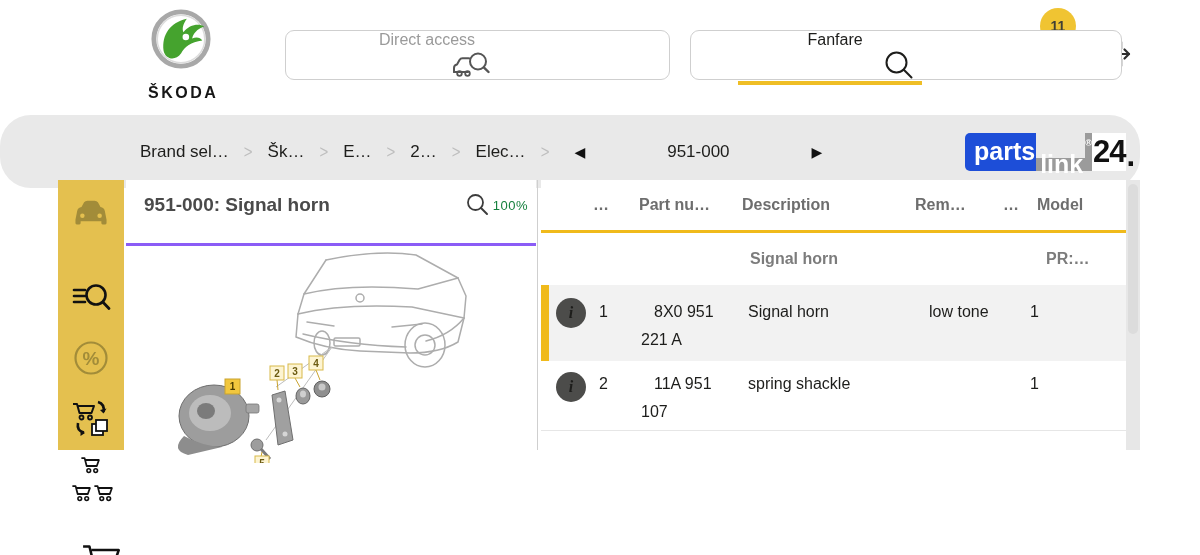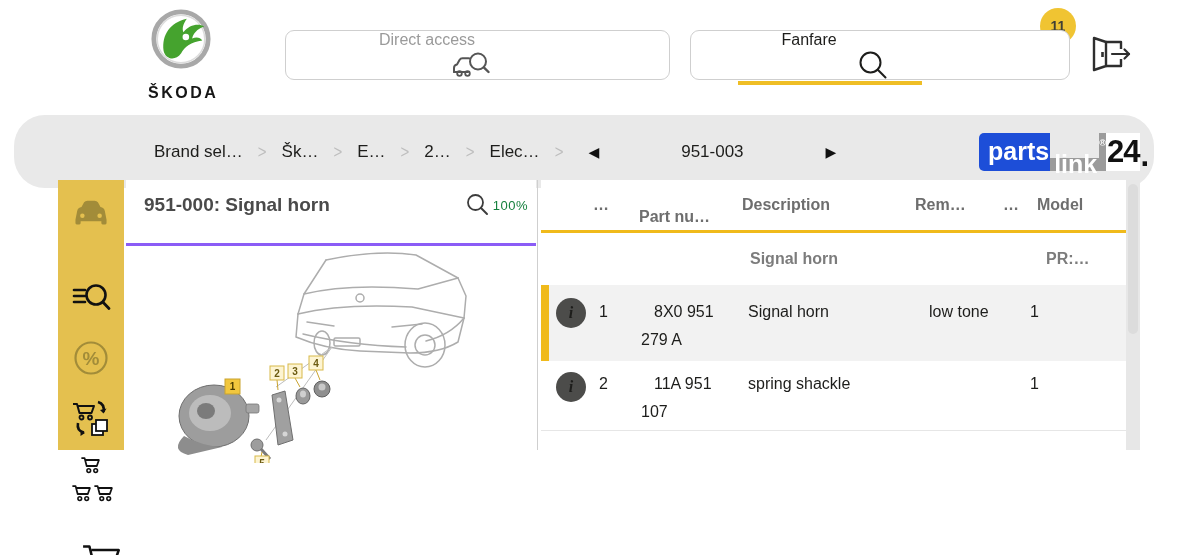--- a/index.html
+++ b/index.html
@@ -10,30 +10,30 @@
   
   .skoda-logo { position:absolute; left:148px; top:8px; width:66px; text-align:center; }
   .skoda-word { font-size:16px; font-weight:bold; letter-spacing:2.5px; color:#161616; margin-top:10px; }
 
   .input-box { position:absolute; top:30px; height:50px; background:#fff;
     border:1px solid #cfcfcf; border-radius:9px; display:flex; align-items:center; z-index:2;flex-direction:column; }
   .input-box input { border:none; outline:none; flex:1; font-size:16px;
     font-family:"Liberation Sans", sans-serif; color:#1d1d1b; background:transparent; padding:0 12px 0 22px; }
   .input-box input::placeholder { color:#9a9a9a; }
   #direct-box { left:285px; width:385px; }
-  #search-box { left:690px; width:380px; }
+  #search-box { left:690px; width:432px; }
   .input-icon { margin-right:14px; display:flex; align-items:center; }
   .search-underline { position:absolute; left:738px; top:81px; width:184px; height:4px; background:#efbe25; z-index:3; }
   .badge { position:absolute; left:1040px; top:8px; width:36px; height:36px; border-radius:50%;
     background:#f0c432; color:#3f3f35; font-size:14px; font-weight:bold;
     display:flex; align-items:center; justify-content:center; z-index:1; }
   .logout { position:absolute; left:1086px; top:31px; }
 
   
-  .crumbbar { position:absolute; left:14px; top:115px; width:1140px; height:73px;
+  .crumbbar { position:absolute; left:0; top:115px; width:1140px; height:73px;
     background:#e9e9e9; display:flex; align-items:center; padding-left:140px;border-radius:31px; }
   .crumb { font-size:17px; color:#1d1d1b; white-space:nowrap; }
   .crumb-sep { font-size:15px; color:#bdbdbd; margin:0 15px; transform:scaleY(1.2); }
   .nav-arrow { font-size:14px; color:#111; margin:0 4px; cursor:default; }
   .nav-prev { margin-left:10px; }
   .nav-current { font-size:17px; margin:0 78px; }
   .pl24 { margin-left:auto; margin-right:5px; display:flex; align-items:stretch; height:38px; }
   .pl24 .seg { display:flex; align-items:center; font-weight:bold; }
   .pl24 .p { background:#1d4ed8; color:#fff; font-size:25px; border-radius:5px 0 0 5px; padding:0 1px 0 9px; }
   .pl24 .l { background:#9b9b9b; color:#fff; font-size:25px; padding:0 2px 0 4px;margin-top:25px; }
@@ -50,21 +50,21 @@
   .img-panel-header { position:relative; height:66px; border-bottom:3px solid #8b5cf6; }
   .panel-title { position:absolute; left:18px; top:0; line-height:50px; font-size:19px; font-weight:bold; color:#4a4a4a; }
   .zoom-ctl { position:absolute; right:8px; top:0; height:50px; display:flex; align-items:center; gap:2px; }
   .zoom-pct { font-size:13px; color:#15803d; letter-spacing:.5px; }
 
   .v-divider { position:absolute; left:537px; top:180px; width:1px; height:270px; background:#cfcfcf; }
 
   .table-panel { position:absolute; left:541px; top:180px; width:585px; height:270px; background:#fff; }
   .t-header { position:absolute; left:0; top:0; width:585px; height:53px; border-bottom:3px solid #f0ba1b; }
   .t-header span { position:absolute; top:0; line-height:50px; font-size:16px; font-weight:bold; color:#6e6e6e; white-space:nowrap; }
-  .th-pos { left:52px; } .th-part { left:98px;margin-top:12px; } .th-desc { left:201px; }
+  .th-pos { left:52px; } .th-part { left:98px; } .th-desc { left:201px; }
   .th-rem { left:374px; } .th-dots { left:462px; } .th-model { left:496px; }
 
   .t-group { position:absolute; left:0; top:53px; width:585px; height:52px; }
   .t-group span { position:absolute; top:0; line-height:52px; font-size:16px; font-weight:bold; color:#7c7c7c; }
   .tg-desc { left:209px; } .tg-model { left:505px; }
 
   .t-row { position:absolute; left:0; width:585px; }
   .t-row span { position:absolute; font-size:16px; line-height:28px; color:#1d1d1b; white-space:nowrap; }
   #row-0 { top:105px; height:76px; background:#f2f2f2; }
   #row-1 { top:181px; height:70px; background:#fff; border-bottom:1px solid #e6e6e6; }
@@ -150,21 +150,21 @@
     <span class="crumb-sep">&gt;</span>
     <span class="crumb">Šk…</span>
     <span class="crumb-sep">&gt;</span>
     <span class="crumb">E…</span>
     <span class="crumb-sep">&gt;</span>
     <span class="crumb">2…</span>
     <span class="crumb-sep">&gt;</span>
     <span class="crumb">Elec…</span>
     <span class="crumb-sep">&gt;</span>
     <span class="nav-arrow nav-prev">◀</span>
-    <span class="nav-current">951-003</span>
+    <span class="nav-current">951-000</span>
     <span class="nav-arrow">▶</span>
     <div class="pl24">
       <span class="seg p">parts</span>
       <span class="seg l">link</span>
       <span class="seg r">®</span>
       <span class="seg n">24</span>
       <span class="seg d">.</span>
     </div>
   </div>
 
@@ -304,21 +304,21 @@
     <div class="t-group">
       <span class="tg-desc">Signal horn</span>
       <span class="tg-model">PR:…</span>
     </div>
 
     <div class="t-row" id="row-0">
       <div class="row-accent"></div>
       <span class="info-badge">i</span>
       <span class="c-pos c-top">1</span>
       <span class="c-part1 c-top">8X0 951</span>
-      <span class="c-part2 c-bot">279 A</span>
+      <span class="c-part2 c-bot">221 A</span>
       <span class="c-desc c-top">Signal horn</span>
       <span class="c-rem c-top">low tone</span>
       <span class="c-model c-top">1</span>
     </div>
 
     <div class="t-row" id="row-1">
       <span class="info-badge">i</span>
       <span class="c-pos c-top">2</span>
       <span class="c-part1 c-top">11A 951</span>
       <span class="c-part2 c-bot">107</span>

